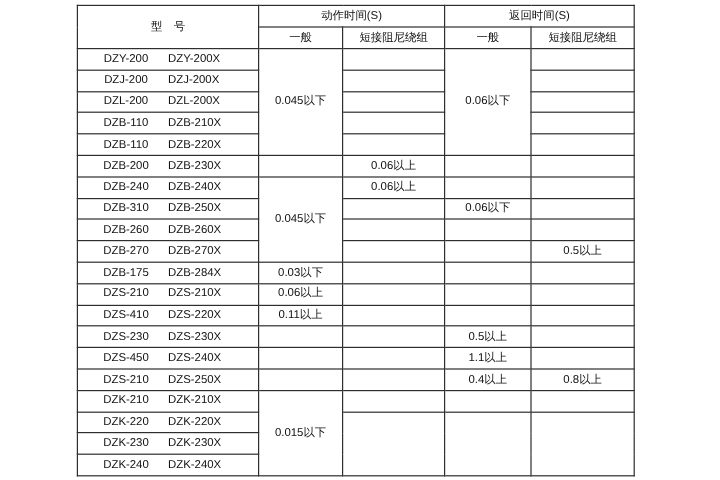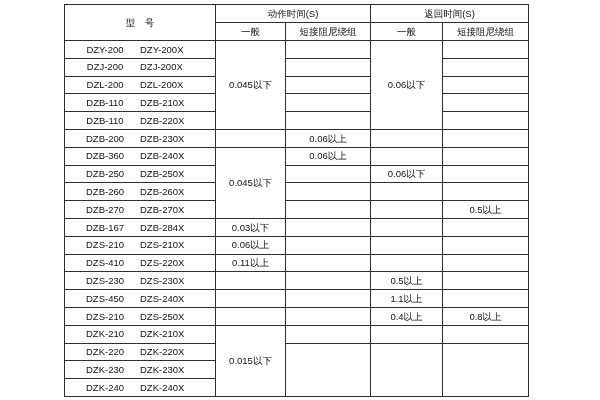--- a/index.html
+++ b/index.html
@@ -107,46 +107,46 @@
           <td class="value-cell"></td>
         </tr>
         <tr>
           <td class="model-cell"><span class="model-a">DZB-200</span><span class="model-b">DZB-230X</span></td>
           <td class="value-cell"></td>
           <td class="value-cell">0.06以上</td>
           <td class="value-cell"></td>
           <td class="value-cell"></td>
         </tr>
         <tr>
-          <td class="model-cell"><span class="model-a">DZB-360</span><span class="model-b">DZB-240X</span></td>
+          <td class="model-cell"><span class="model-a">DZB-240</span><span class="model-b">DZB-240X</span></td>
           <td class="value-cell" rowspan="4">0.045以下</td>
           <td class="value-cell">0.06以上</td>
           <td class="value-cell"></td>
           <td class="value-cell"></td>
         </tr>
         <tr>
-          <td class="model-cell"><span class="model-a">DZB-250</span><span class="model-b">DZB-250X</span></td>
+          <td class="model-cell"><span class="model-a">DZB-310</span><span class="model-b">DZB-250X</span></td>
           <td class="value-cell"></td>
           <td class="value-cell">0.06以下</td>
           <td class="value-cell"></td>
         </tr>
         <tr>
           <td class="model-cell"><span class="model-a">DZB-260</span><span class="model-b">DZB-260X</span></td>
           <td class="value-cell"></td>
           <td class="value-cell"></td>
           <td class="value-cell"></td>
         </tr>
         <tr>
           <td class="model-cell"><span class="model-a">DZB-270</span><span class="model-b">DZB-270X</span></td>
           <td class="value-cell"></td>
           <td class="value-cell"></td>
           <td class="value-cell">0.5以上</td>
         </tr>
         <tr>
-          <td class="model-cell"><span class="model-a">DZB-167</span><span class="model-b">DZB-284X</span></td>
+          <td class="model-cell"><span class="model-a">DZB-175</span><span class="model-b">DZB-284X</span></td>
           <td class="value-cell">0.03以下</td>
           <td class="value-cell"></td>
           <td class="value-cell"></td>
           <td class="value-cell"></td>
         </tr>
         <tr>
           <td class="model-cell"><span class="model-a">DZS-210</span><span class="model-b">DZS-210X</span></td>
           <td class="value-cell">0.06以上</td>
           <td class="value-cell"></td>
           <td class="value-cell"></td>

